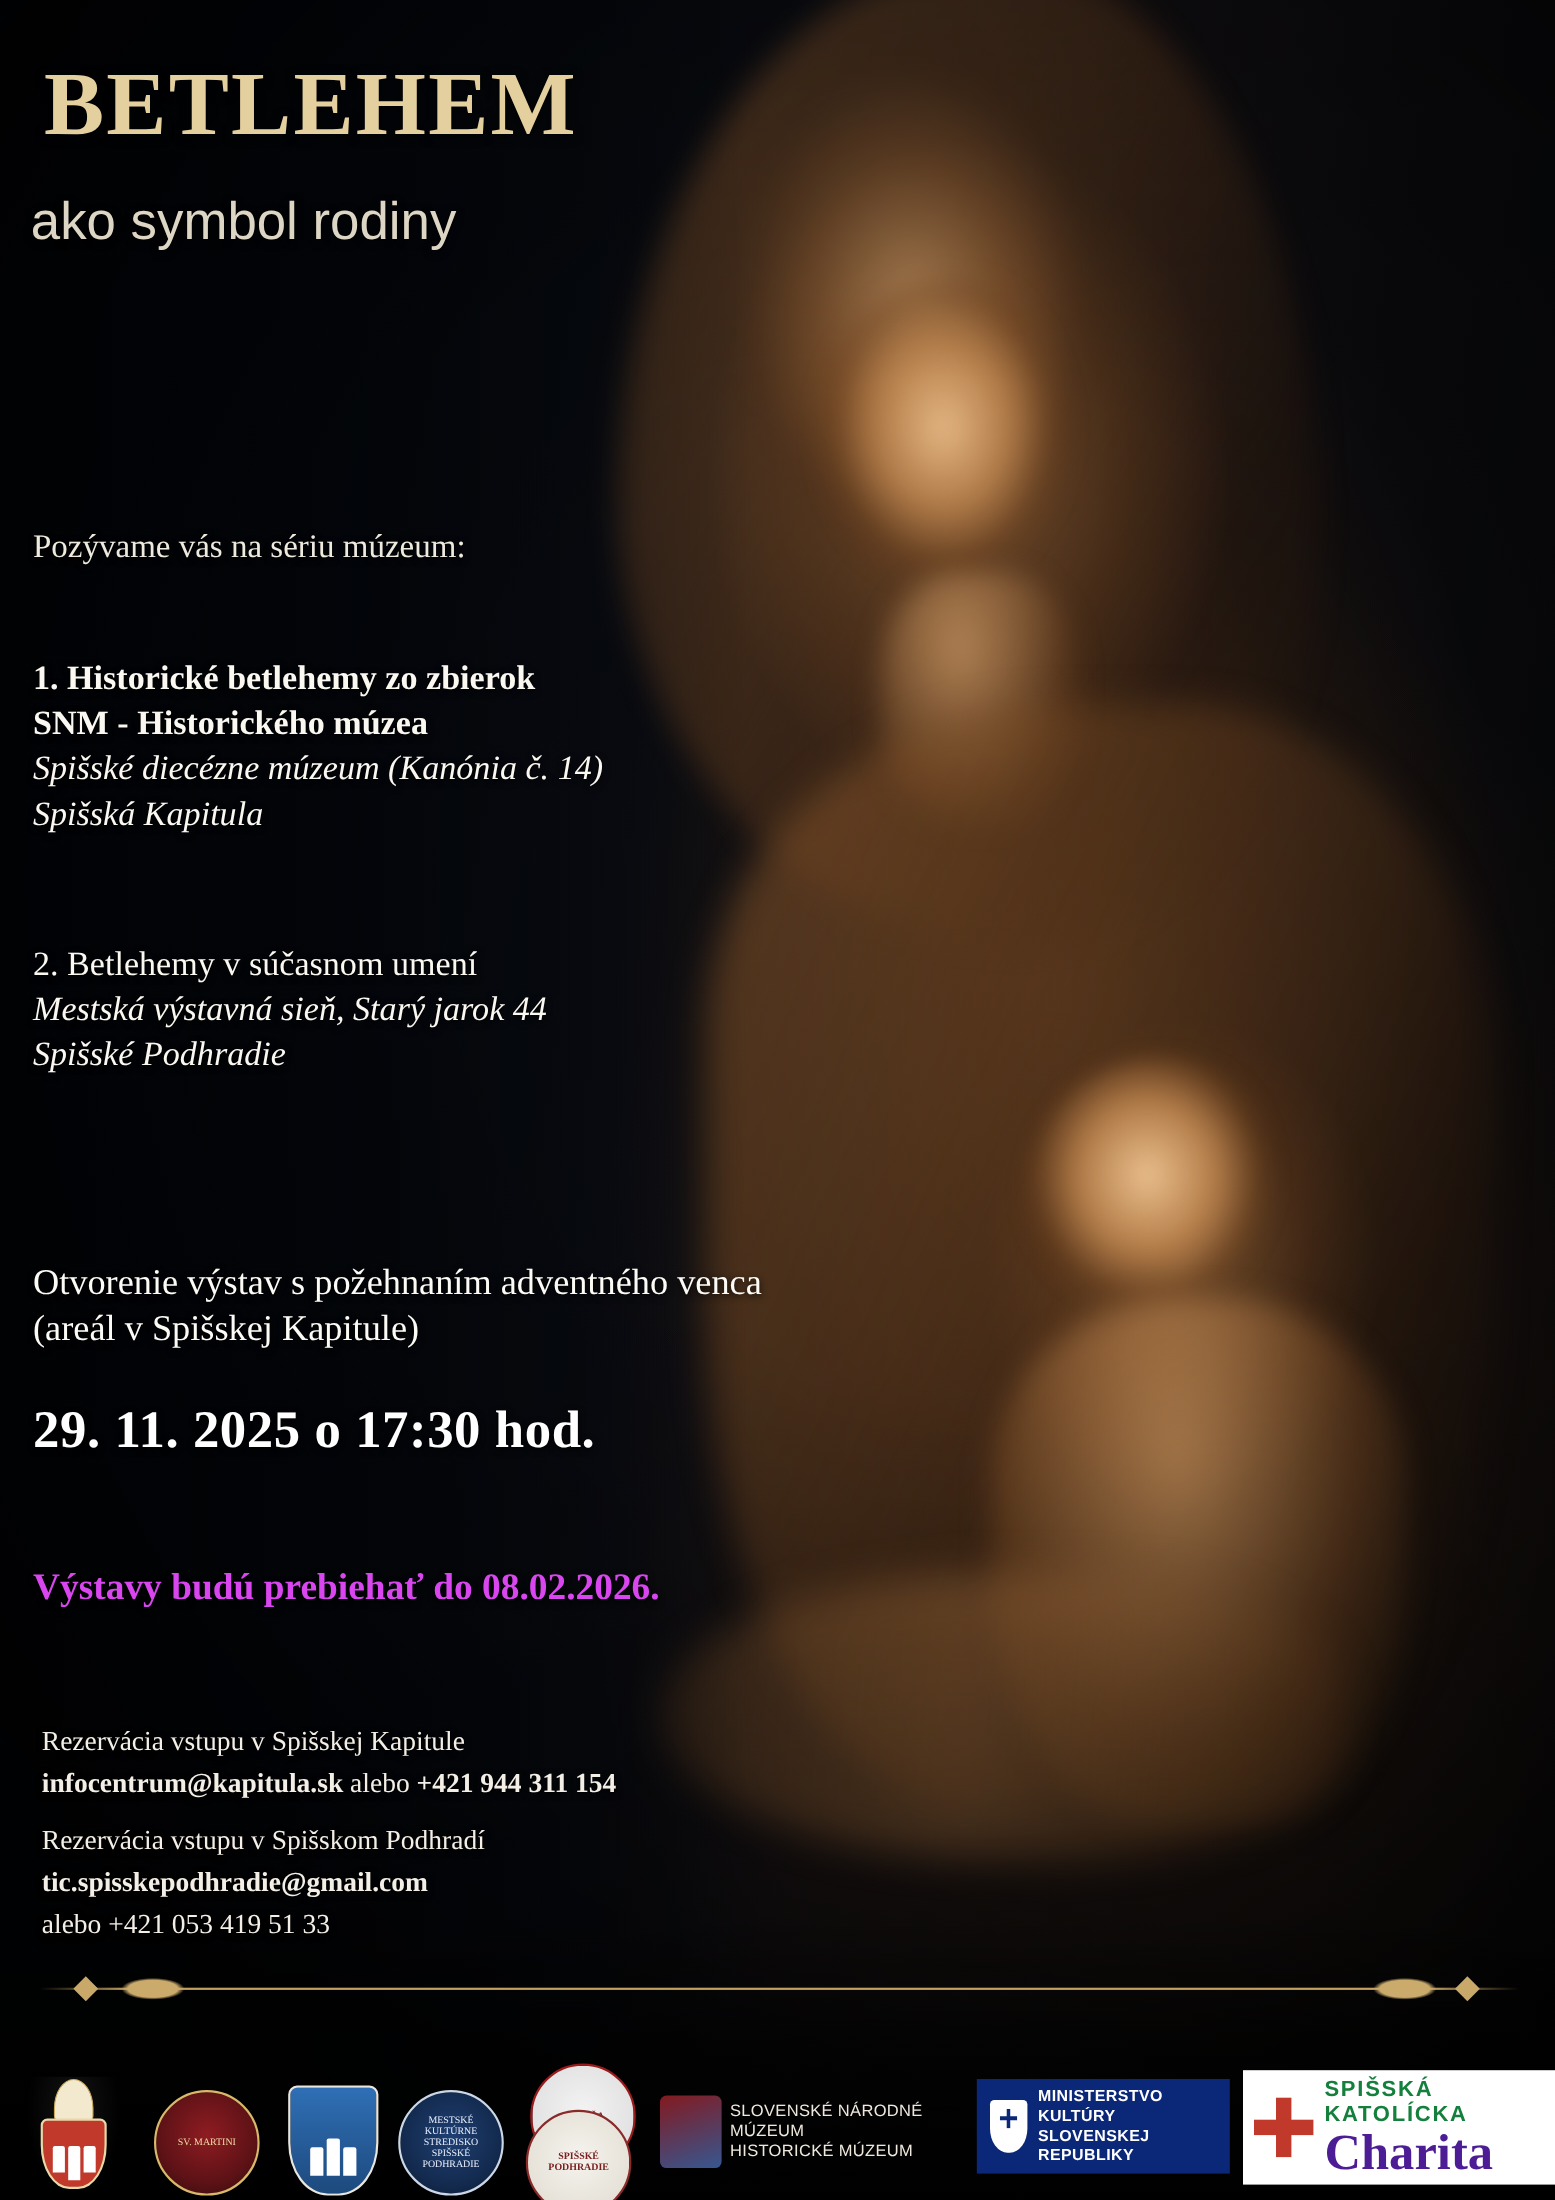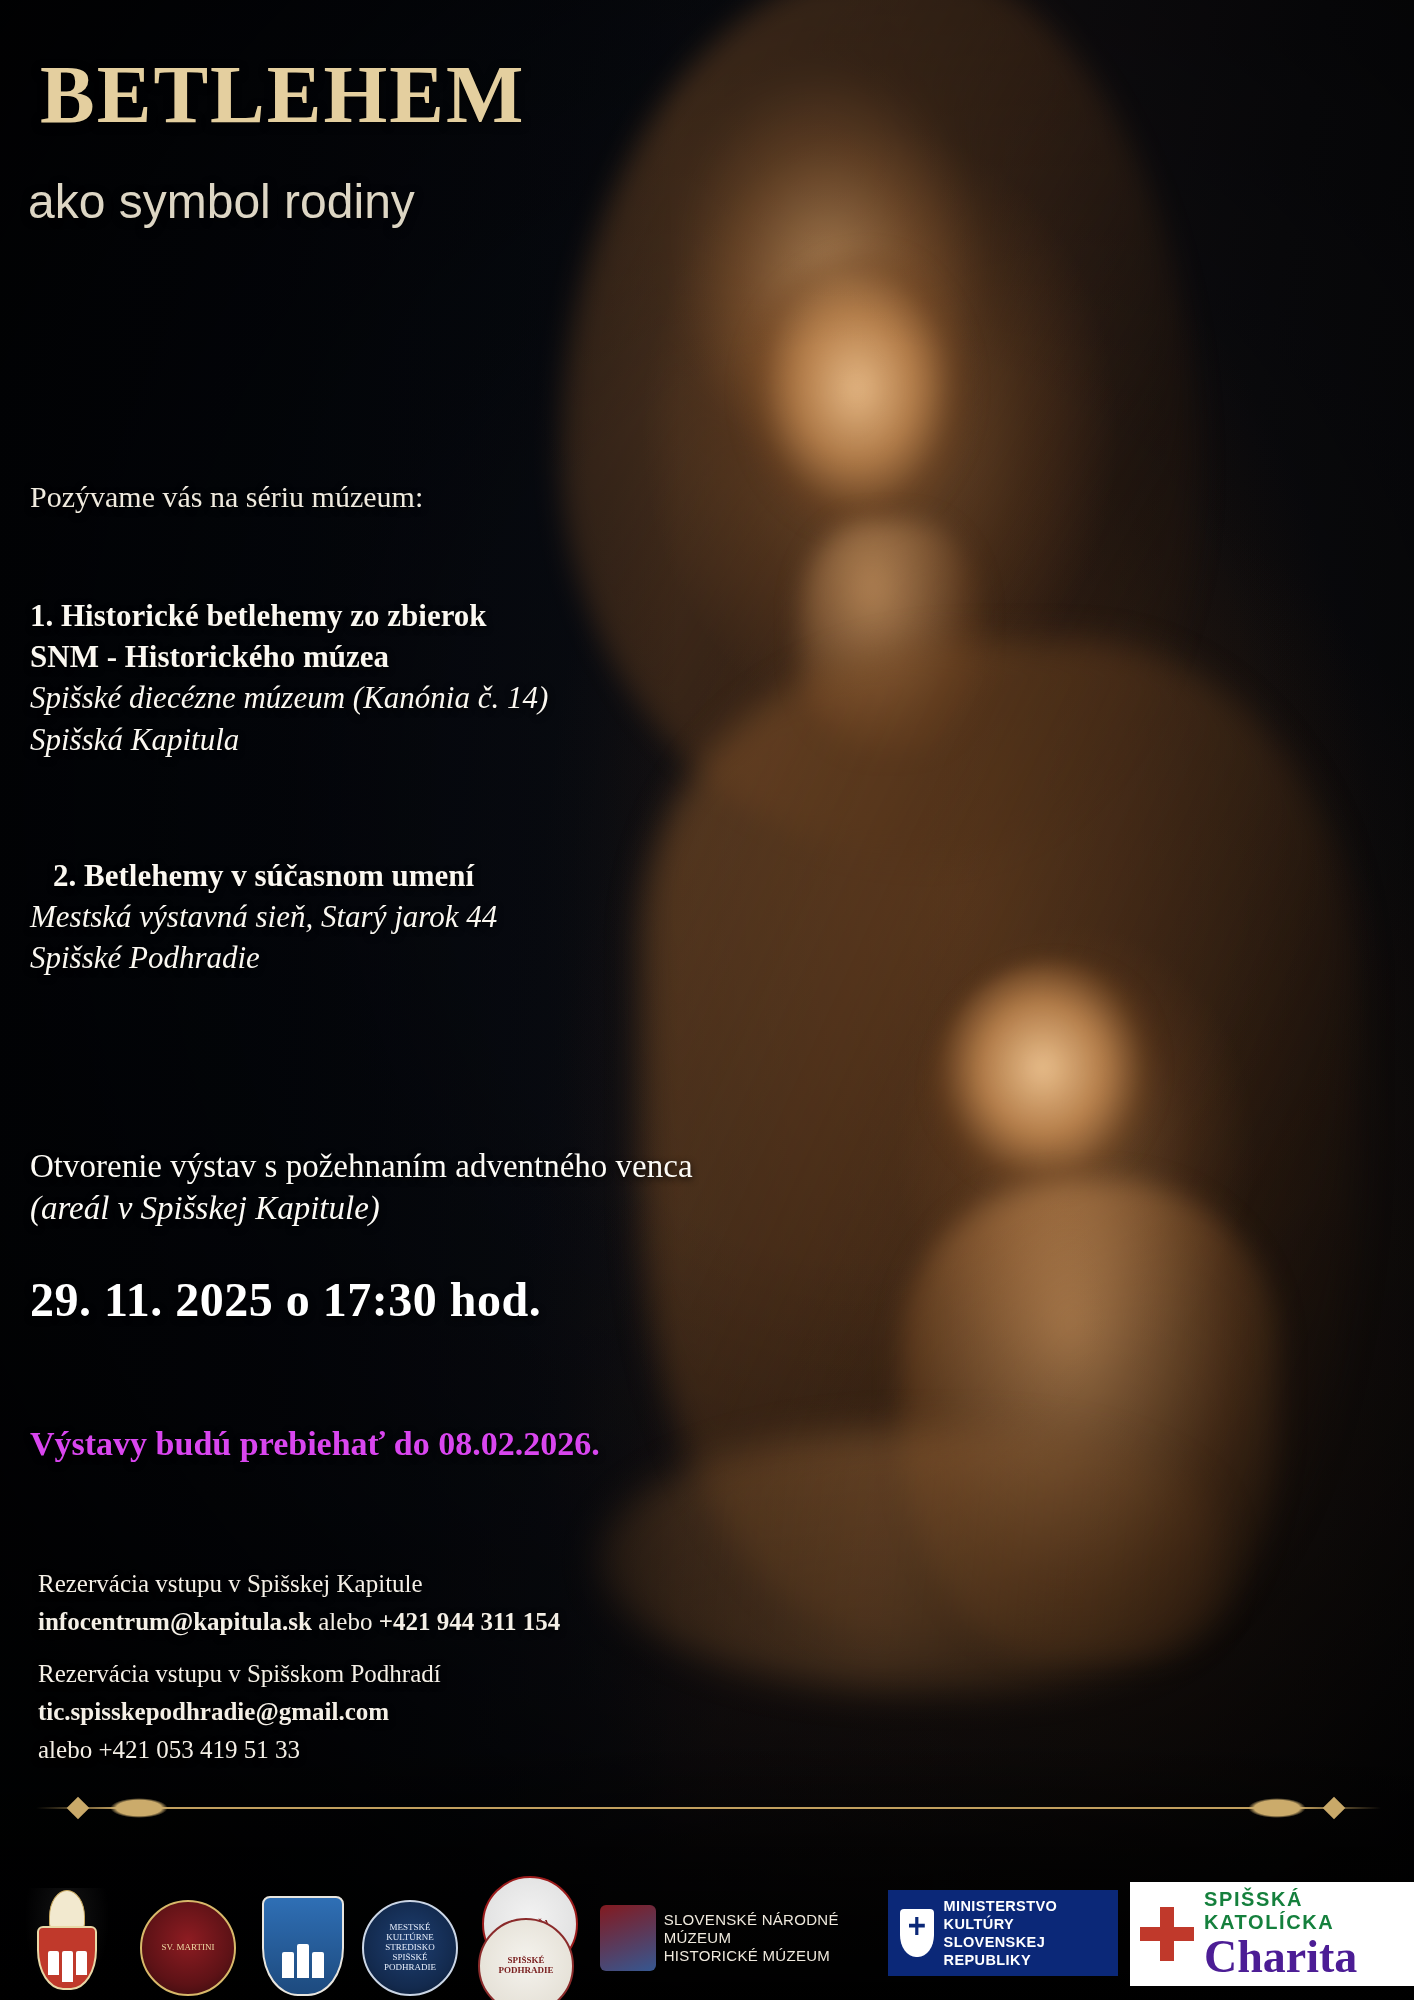--- a/index.html
+++ b/index.html
@@ -154,30 +154,30 @@
   }
   .item1 .strong { font-weight: bold; }
   .item1 .ital { font-style: italic; }
 
   .item2 {
     left: 30px; top: 855px;
     font-size: 31px;
     line-height: 1.33;
     color: #fbf8f1;
   }
-  .item2 .strong { font-weight: bold; text-align: center; }
+  .item2 .strong { font-weight: normal; }
   .item2 .ital { font-style: italic; }
 
   .opening {
     left: 30px; top: 1145px;
     font-size: 33px;
     line-height: 1.28;
     color: #fdfbf6;
   }
-  .opening .ital { font-style: italic; }
+  .opening .ital { }
   .date-line {
     left: 30px; top: 1272px;
     font-size: 48px;
     font-weight: bold;
     letter-spacing: 0.5px;
     color: #ffffff;
   }
 
   .until {
     left: 30px; top: 1425px;

